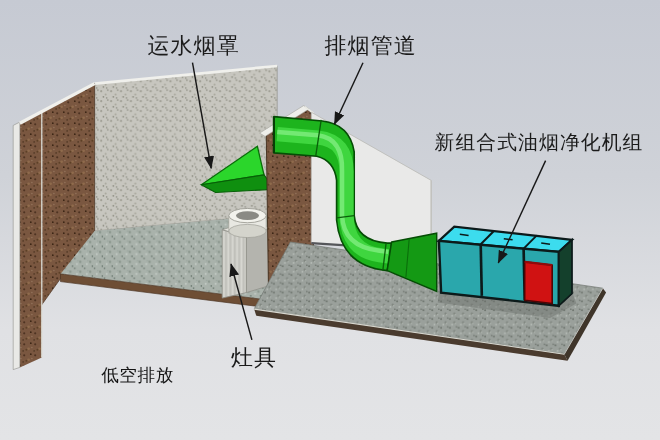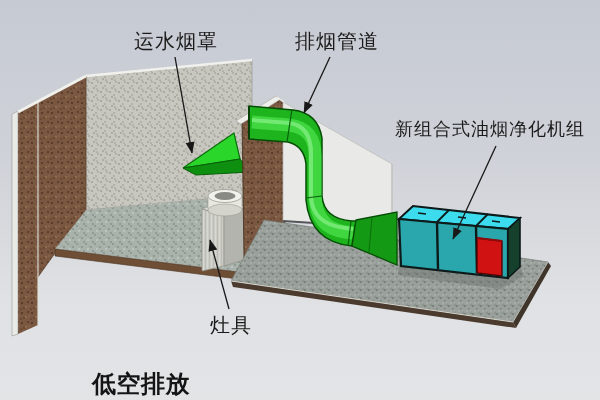--- a/index.html
+++ b/index.html
@@ -8,22 +8,22 @@
     font-family:"Liberation Serif","DejaVu Serif",serif;
     background:linear-gradient(180deg,#c6cad3 0%,#cfd2d8 40%,#e0e1e4 75%,#e3e4e6 100%);
   }
   #scene-svg{position:absolute;left:0;top:0;}
   .lbl{
     position:absolute;color:#1b1b1b;white-space:nowrap;
     font-size:20px;letter-spacing:1px;font-weight:500;
   }
   .lbl-small{font-size:18px;letter-spacing:1px;}
   .caption{
-    position:absolute;left:92px;top:368px;display:flex;gap:13px;
-    color:#141414;font-size:24px;letter-spacing:0.5px;font-weight:700;white-space:nowrap;
+    position:absolute;left:92px;top:331px;display:flex;gap:13px;
+    color:#141414;font-size:16px;letter-spacing:0.5px;font-weight:400;white-space:nowrap;
   }
 </style>
 </head>
 <body>
 
 <div id="stage">
 
 <svg id="scene-svg" width="600" height="400" viewBox="0 0 600 400">
   <defs>
     <pattern id="pBrown" width="10" height="10" patternUnits="userSpaceOnUse">

